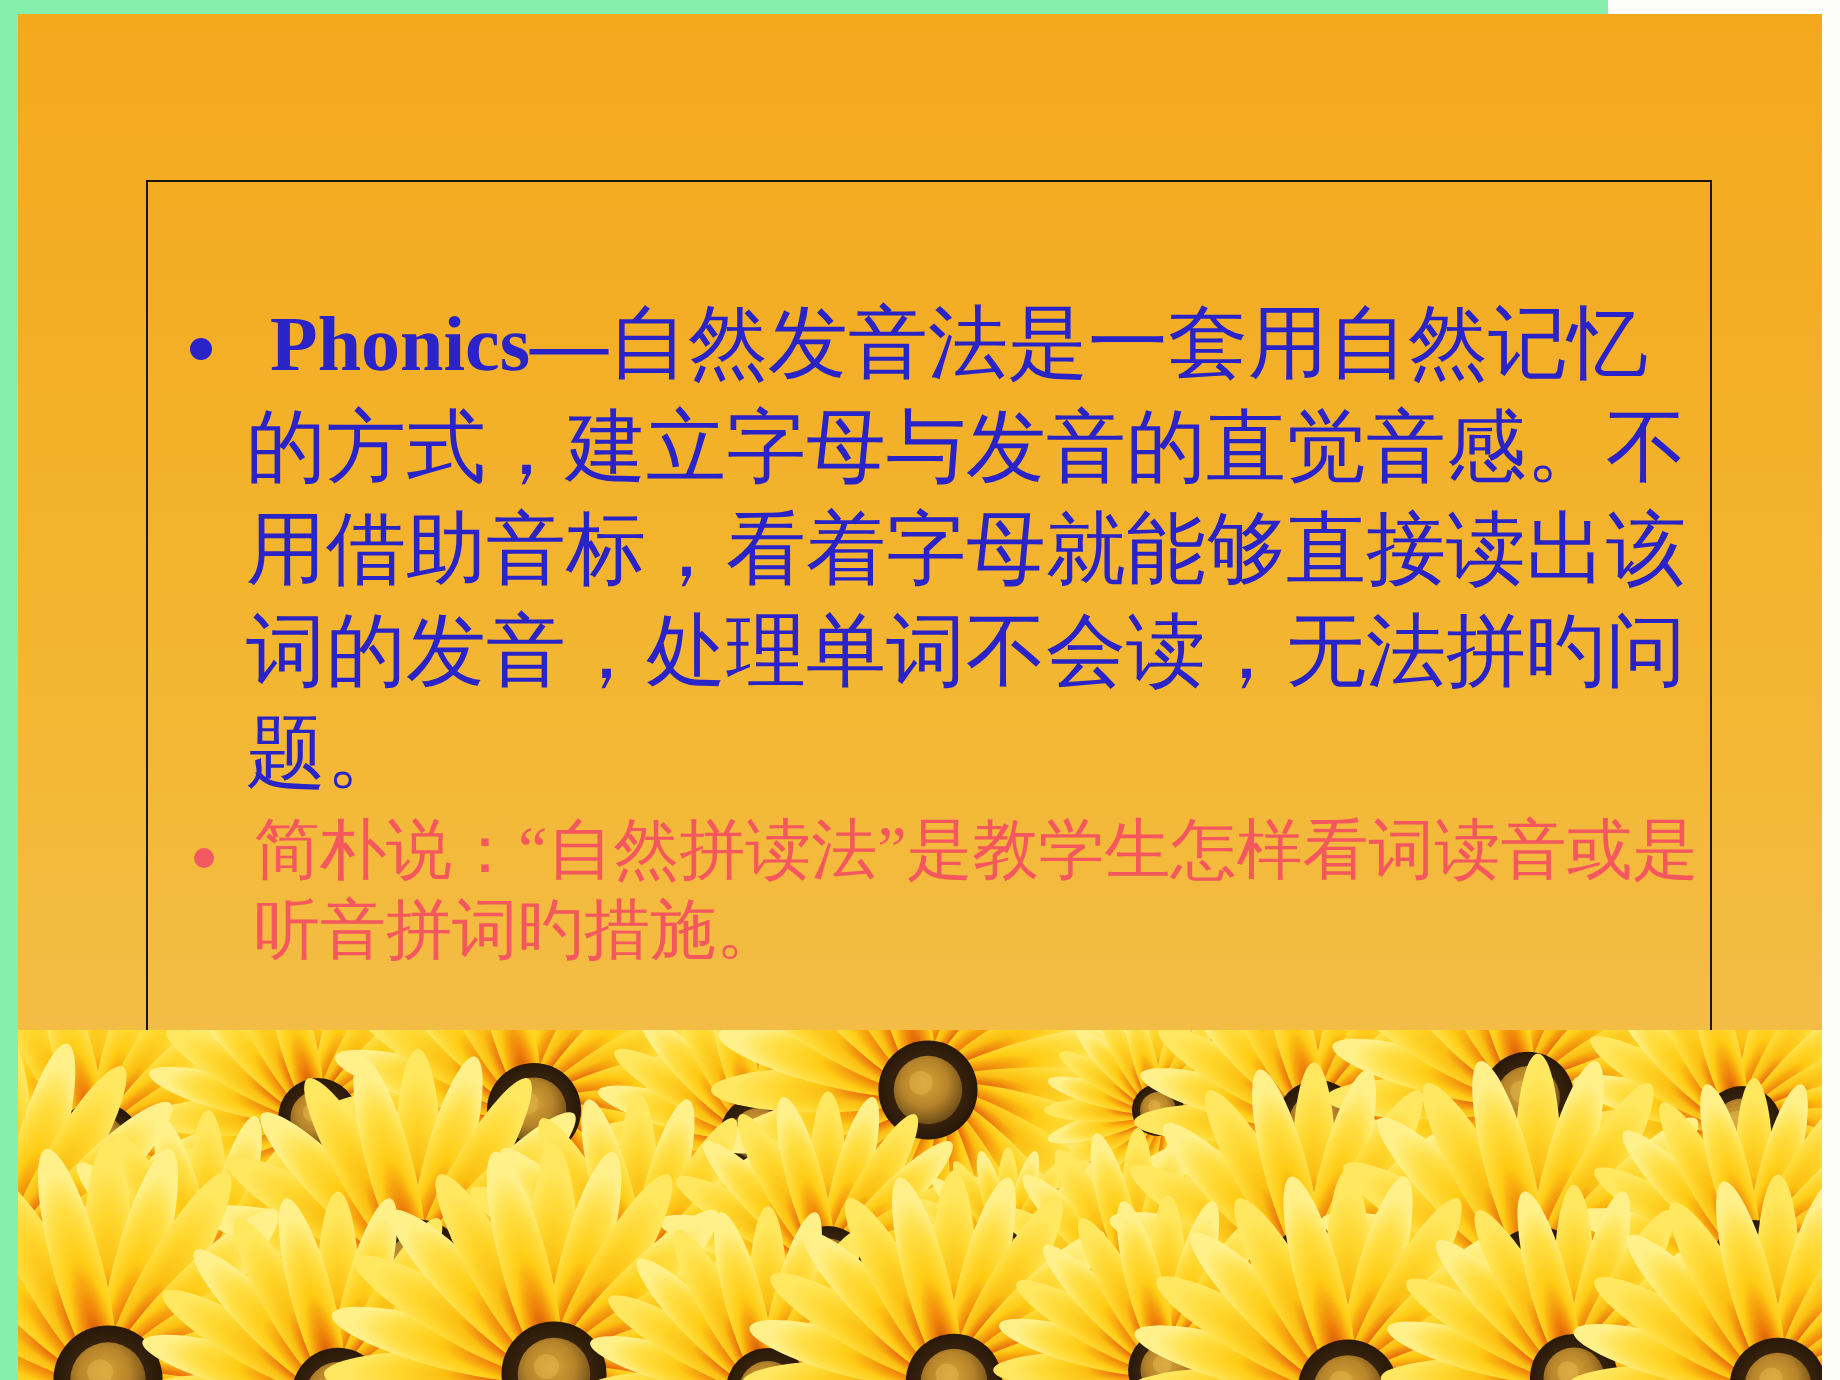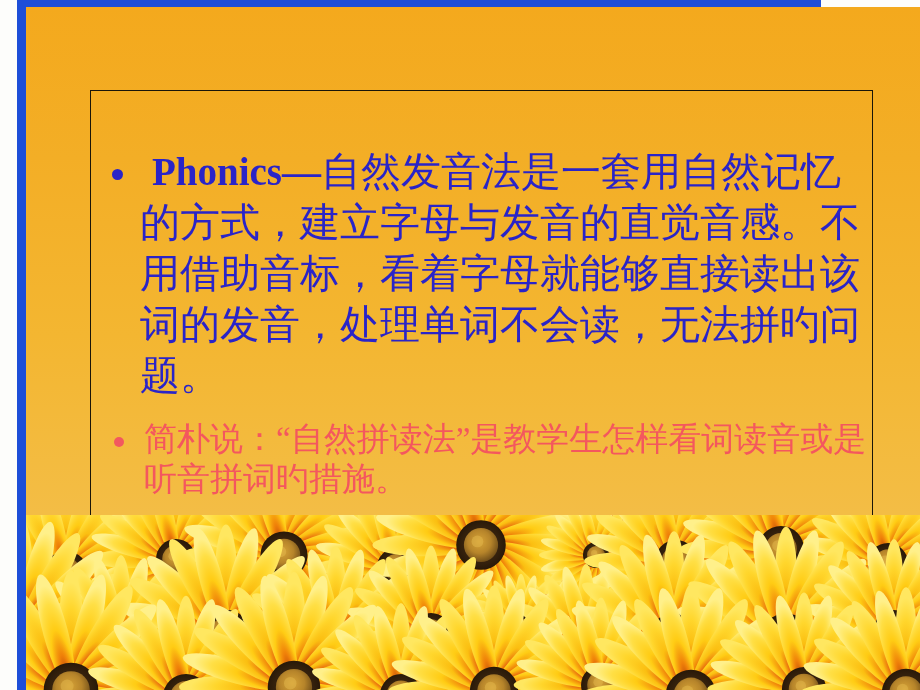--- a/index.html
+++ b/index.html
@@ -2,22 +2,22 @@
 <html><head>
 <meta charset="utf-8">
 <style>
   html,body{margin:0;padding:0;}
   body{
     width:920px;height:690px;overflow:hidden;
     background:#fdfdfb;
     font-family:"Liberation Serif","DejaVu Serif",serif;
   }
   #slide-root{
-    position:absolute;left:17px;top:0;width:804px;height:690px;
-    background:#1d4ed8;
+    position:absolute;left:0;top:0;width:804px;height:690px;
+    background:#86efac;
   }
   
   #slide-canvas{
     position:absolute;
     left:9px;top:7px;
     width:902px;height:683px;
     background:linear-gradient(to bottom,#f4a91d 0%,#f3ae26 22%,#f3b631 48%,#f3bd45 74%,#f4c35a 92%,#f5c664 100%);
     overflow:hidden;
   }
   
@@ -66,21 +66,21 @@
     font-family:"Liberation Serif","DejaVu Serif",serif;
     font-weight:400;
   }
   #bullet-blue .lead-latin{
     font-family:"Liberation Serif","DejaVu Serif",serif;
     font-weight:bold;
     font-size:39px;
   }
   
   #bullet-red{
-    margin-top:18px;
+    margin-top:4px;
   }
   #bullet-red .bullet-dot{
     left:24px;top:18px;
     width:10px;height:10px;
     background:#f2585f;
   }
   #bullet-red .bullet-text{
     display:block;
     margin-left:54px;
     margin-right:6px;

